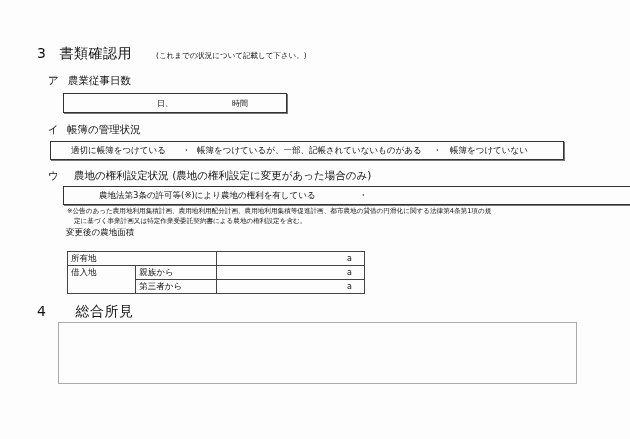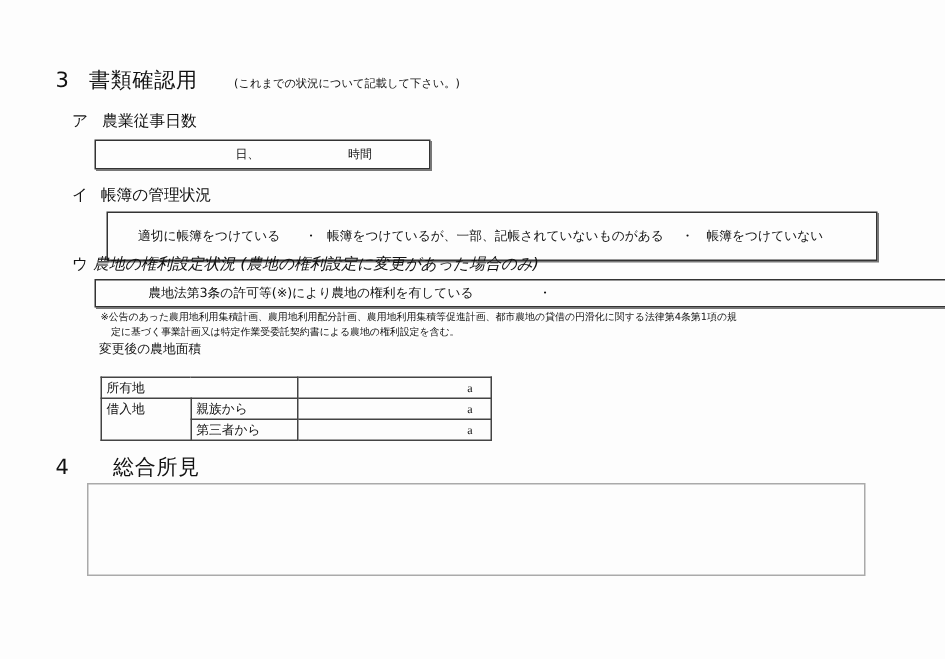--- a/index.html
+++ b/index.html
@@ -36,43 +36,43 @@
 </div>
 <div class="box box-dark" style="left:63px; top:93px; width:224px; height:20px;">
   <span class="opt" style="left:93px; font-size:8px;">日、</span>
   <span class="opt" style="left:168px; font-size:8px;">時間</span>
 </div>
 
 <div class="abs h-sub" style="left:48px; top:123px;">
   <span>イ</span>
   <span style="margin-left:5px;">帳簿の管理状況</span>
 </div>
-<div class="box box-dark" style="left:71px; top:141px; width:514px; height:33px;font-family:Liberation Mono, monospace;">
+<div class="box box-dark" style="left:50px; top:141px; width:514px; height:19px;font-family:Liberation Mono, monospace;">
   <span class="opt" style="left:20px;">適切に帳簿をつけている</span>
   <span class="sep" style="left:131px;">・</span>
   <span class="opt" style="left:146px;">帳簿をつけているが、一部、記帳されていないものがある</span>
   <span class="sep" style="left:382px;">・</span>
   <span class="opt" style="left:399px;">帳簿をつけていない</span>
 </div>
 
 <div class="abs h-sub" style="left:48px; top:169px;">
   <span>ウ</span>
-  <span style="margin-left:0;font-style:italic;">農地の権利設定状況 (農地の権利設定に変更があった場合のみ)</span>
+  <span style="margin-left:12px;">農地の権利設定状況 (農地の権利設定に変更があった場合のみ)</span>
 </div>
 <div class="box box-dark" style="left:63px; top:186px; width:570px; height:19px;">
   <span class="opt" style="left:35px;">農地法第3条の許可等(※)により農地の権利を有している</span>
   <span class="sep" style="left:295px;">・</span>
 </div>
 <div class="abs footnote" style="left:67px; top:206px; white-space:nowrap;">
   <div>※公告のあった農用地利用集積計画、農用地利用配分計画、農用地利用集積等促進計画、都市農地の貸借の円滑化に関する法律第4条第1項の規</div>
   <div style="padding-left:7px;">定に基づく事業計画又は特定作業受委託契約書による農地の権利設定を含む。</div>
 </div>
 
 <div class="abs" style="left:66px; top:227px; font-size:8.5px;">変更後の農地面積</div>
-<table class="area" style="left:67px; top:251px; width:261px;font-family:Liberation Serif, serif;">
+<table class="area" style="left:67px; top:251px; width:298px;">
   <tbody>
       <tr>
     <td colspan="2" style="width:131px;">所有地</td>
     <td class="unit" style="width:130px;"><span>a</span></td>
   </tr>
   <tr>
     <td rowspan="2" style="width:60px; vertical-align:top;">借入地</td>
     <td style="width:71px;">親族から</td>
     <td class="unit"><span>a</span></td>
   </tr>

